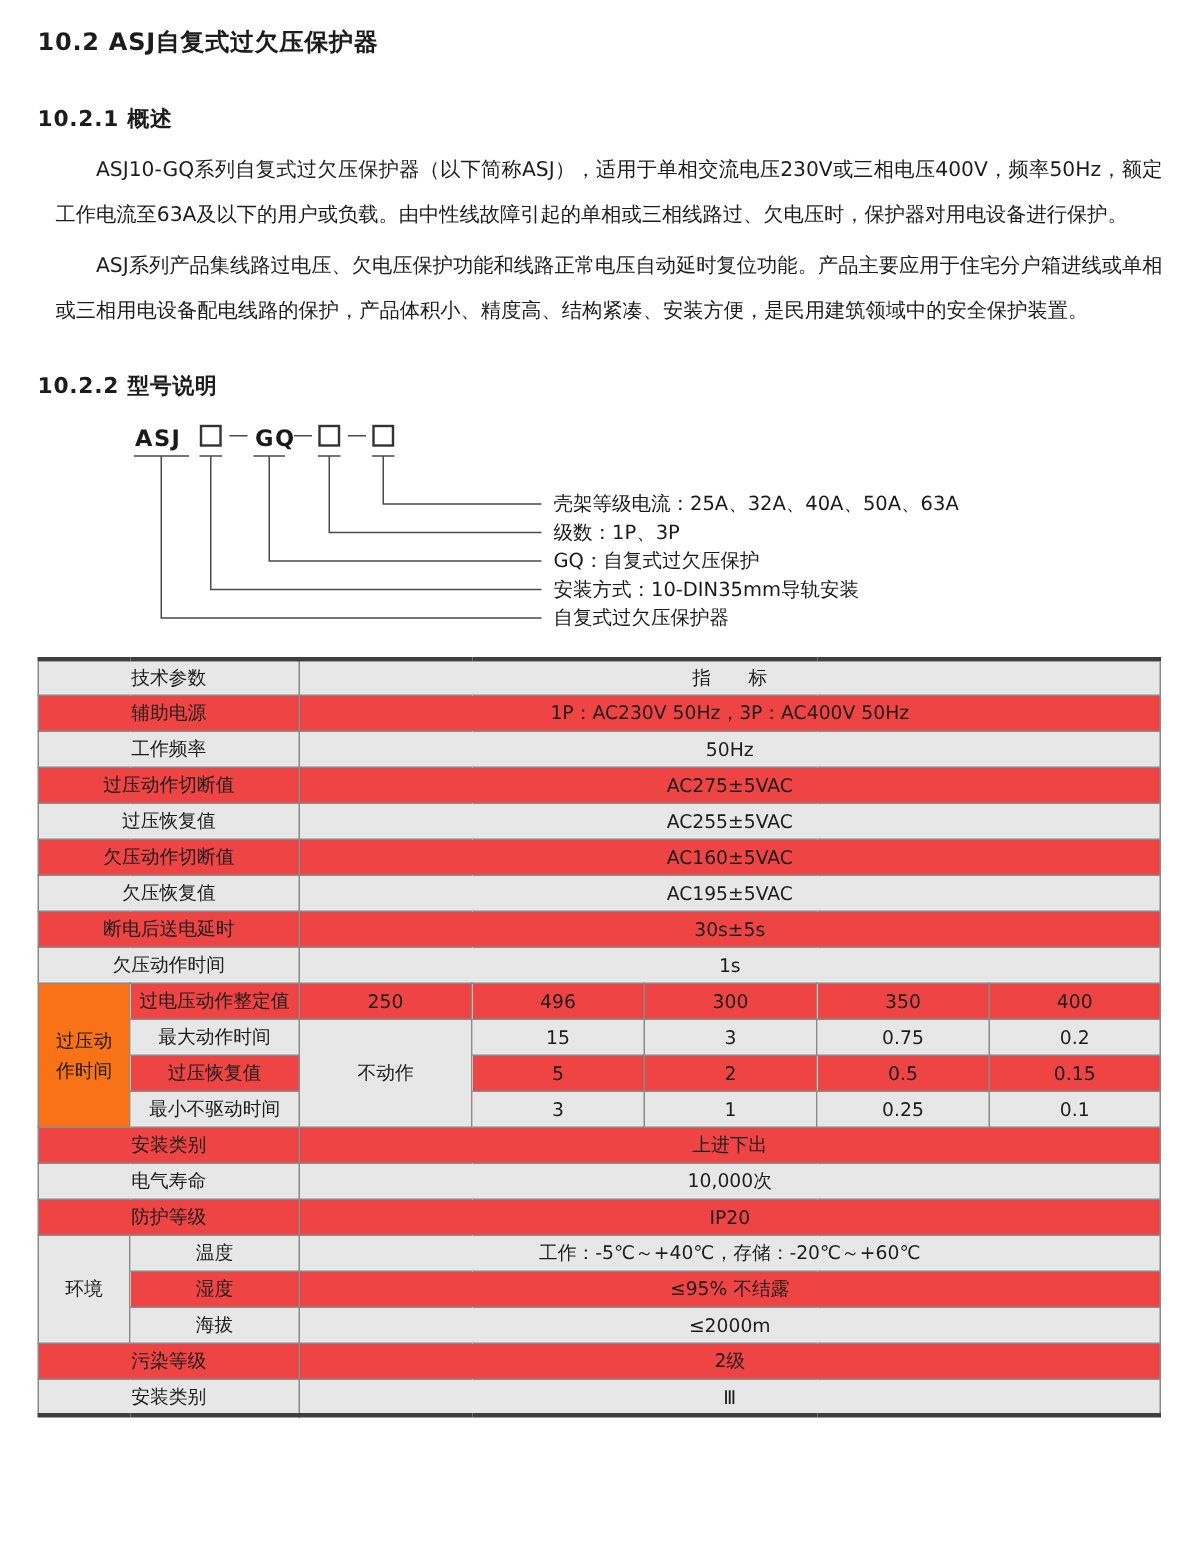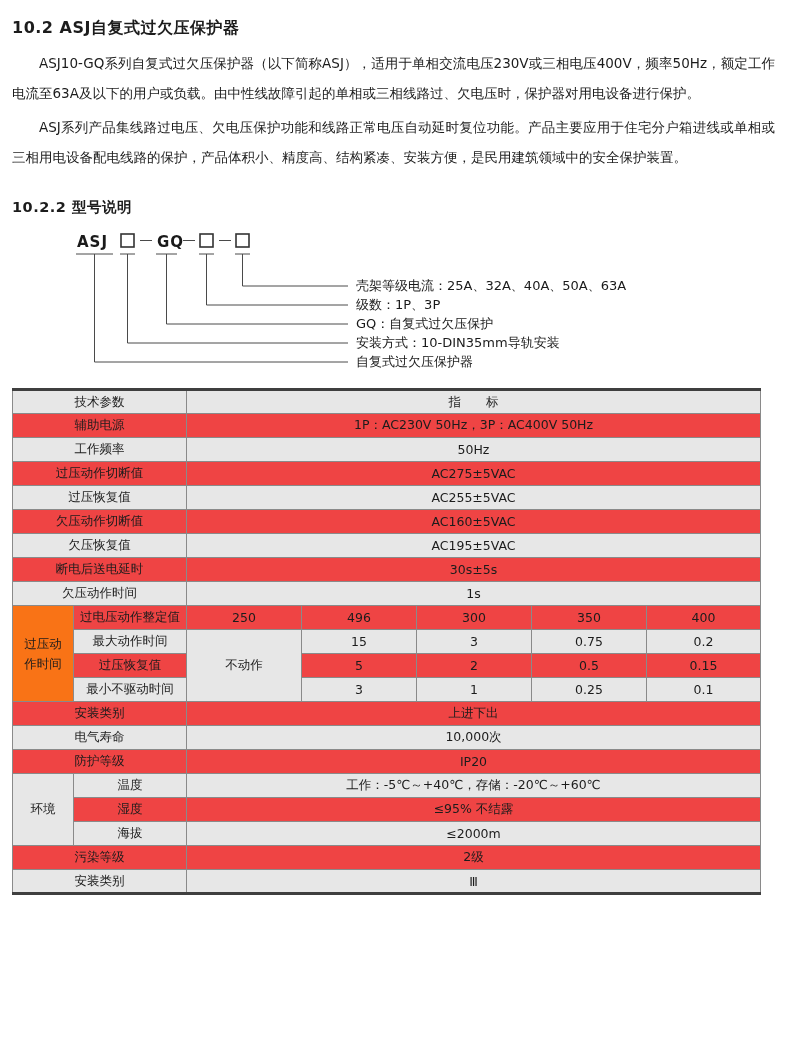--- a/index.html
+++ b/index.html
@@ -2,31 +2,31 @@
 <html><head>
 <meta charset="utf-8">
 <style>
   * { box-sizing: border-box; }
   html,body { margin:0; padding:0; }
   body {
     width:800px; height:1042px; background:#ffffff; overflow:hidden;
     font-family:"DejaVu Sans","Liberation Sans",sans-serif;
     color:#1c1c1c; position:relative;
   }
-  .page { padding:10px 25px 0 12px; }
+  .page { padding:10px 25px 0 25px; }
 
   .h-main { font-size:16px; font-weight:bold; margin:8px 0 0 0; letter-spacing:.5px; }
   .h-sub  { font-size:14.5px; font-weight:bold; margin:0; letter-spacing:.5px; }
   .h-overview { margin-top:31px; }
   .h-model    { margin-top:26px; }
   .h-specs    { margin-top:24px; }
 
   p.body {
     font-size:13.5px; line-height:30px; text-align:justify;
-    text-indent:2em; margin:9px 0 0 0;
+    text-indent:2em; margin:9px 0 0 12px;
   }
   p.body2 { margin-top:4px; }
 
   
   .diagram { margin:12px 0 0 64px; }
   .diagram svg { display:block; }
   .diagram .code-text { font-size:15px; font-weight:bold; letter-spacing:1px; fill:#1a1a1a; }
   .diagram .callout-text { font-size:13px; fill:#1a1a1a; }
   .diagram .ln { stroke:#4a4a4a; stroke-width:1; fill:none; }
   .diagram .bx { fill:none; stroke:#333333; stroke-width:1.6; }
@@ -46,20 +46,21 @@
   table.specs td.grp, table.specs td.merge-white { background:#f97316; }
   table.specs td.grp div { line-height:20px; }
 </style>
 </head>
 <body>
 
 <div class="page">
 
   <div class="h-main">10.2 ASJ自复式过欠压保护器</div>
 
+  <div class="h-sub h-overview">10.2.1 概述</div>
   <p class="body">ASJ10-GQ系列自复式过欠压保护器（以下简称ASJ），适用于单相交流电压230V或三相电压400V，频率50Hz，额定工作电流至63A及以下的用户或负载。由中性线故障引起的单相或三相线路过、欠电压时，保护器对用电设备进行保护。</p>
   <p class="body body2">ASJ系列产品集线路过电压、欠电压保护功能和线路正常电压自动延时复位功能。产品主要应用于住宅分户箱进线或单相或三相用电设备配电线路的保护，产品体积小、精度高、结构紧凑、安装方便，是民用建筑领域中的安全保护装置。</p>
 
   <div class="h-sub h-model">10.2.2 型号说明</div>
 
   <div class="diagram">
     <svg width="690" height="148" viewBox="0 0 690 148">
 
       <text class="code-text" x="1" y="18">ASJ</text>
       <rect class="bx" x="45" y="5" width="13" height="13"></rect>

